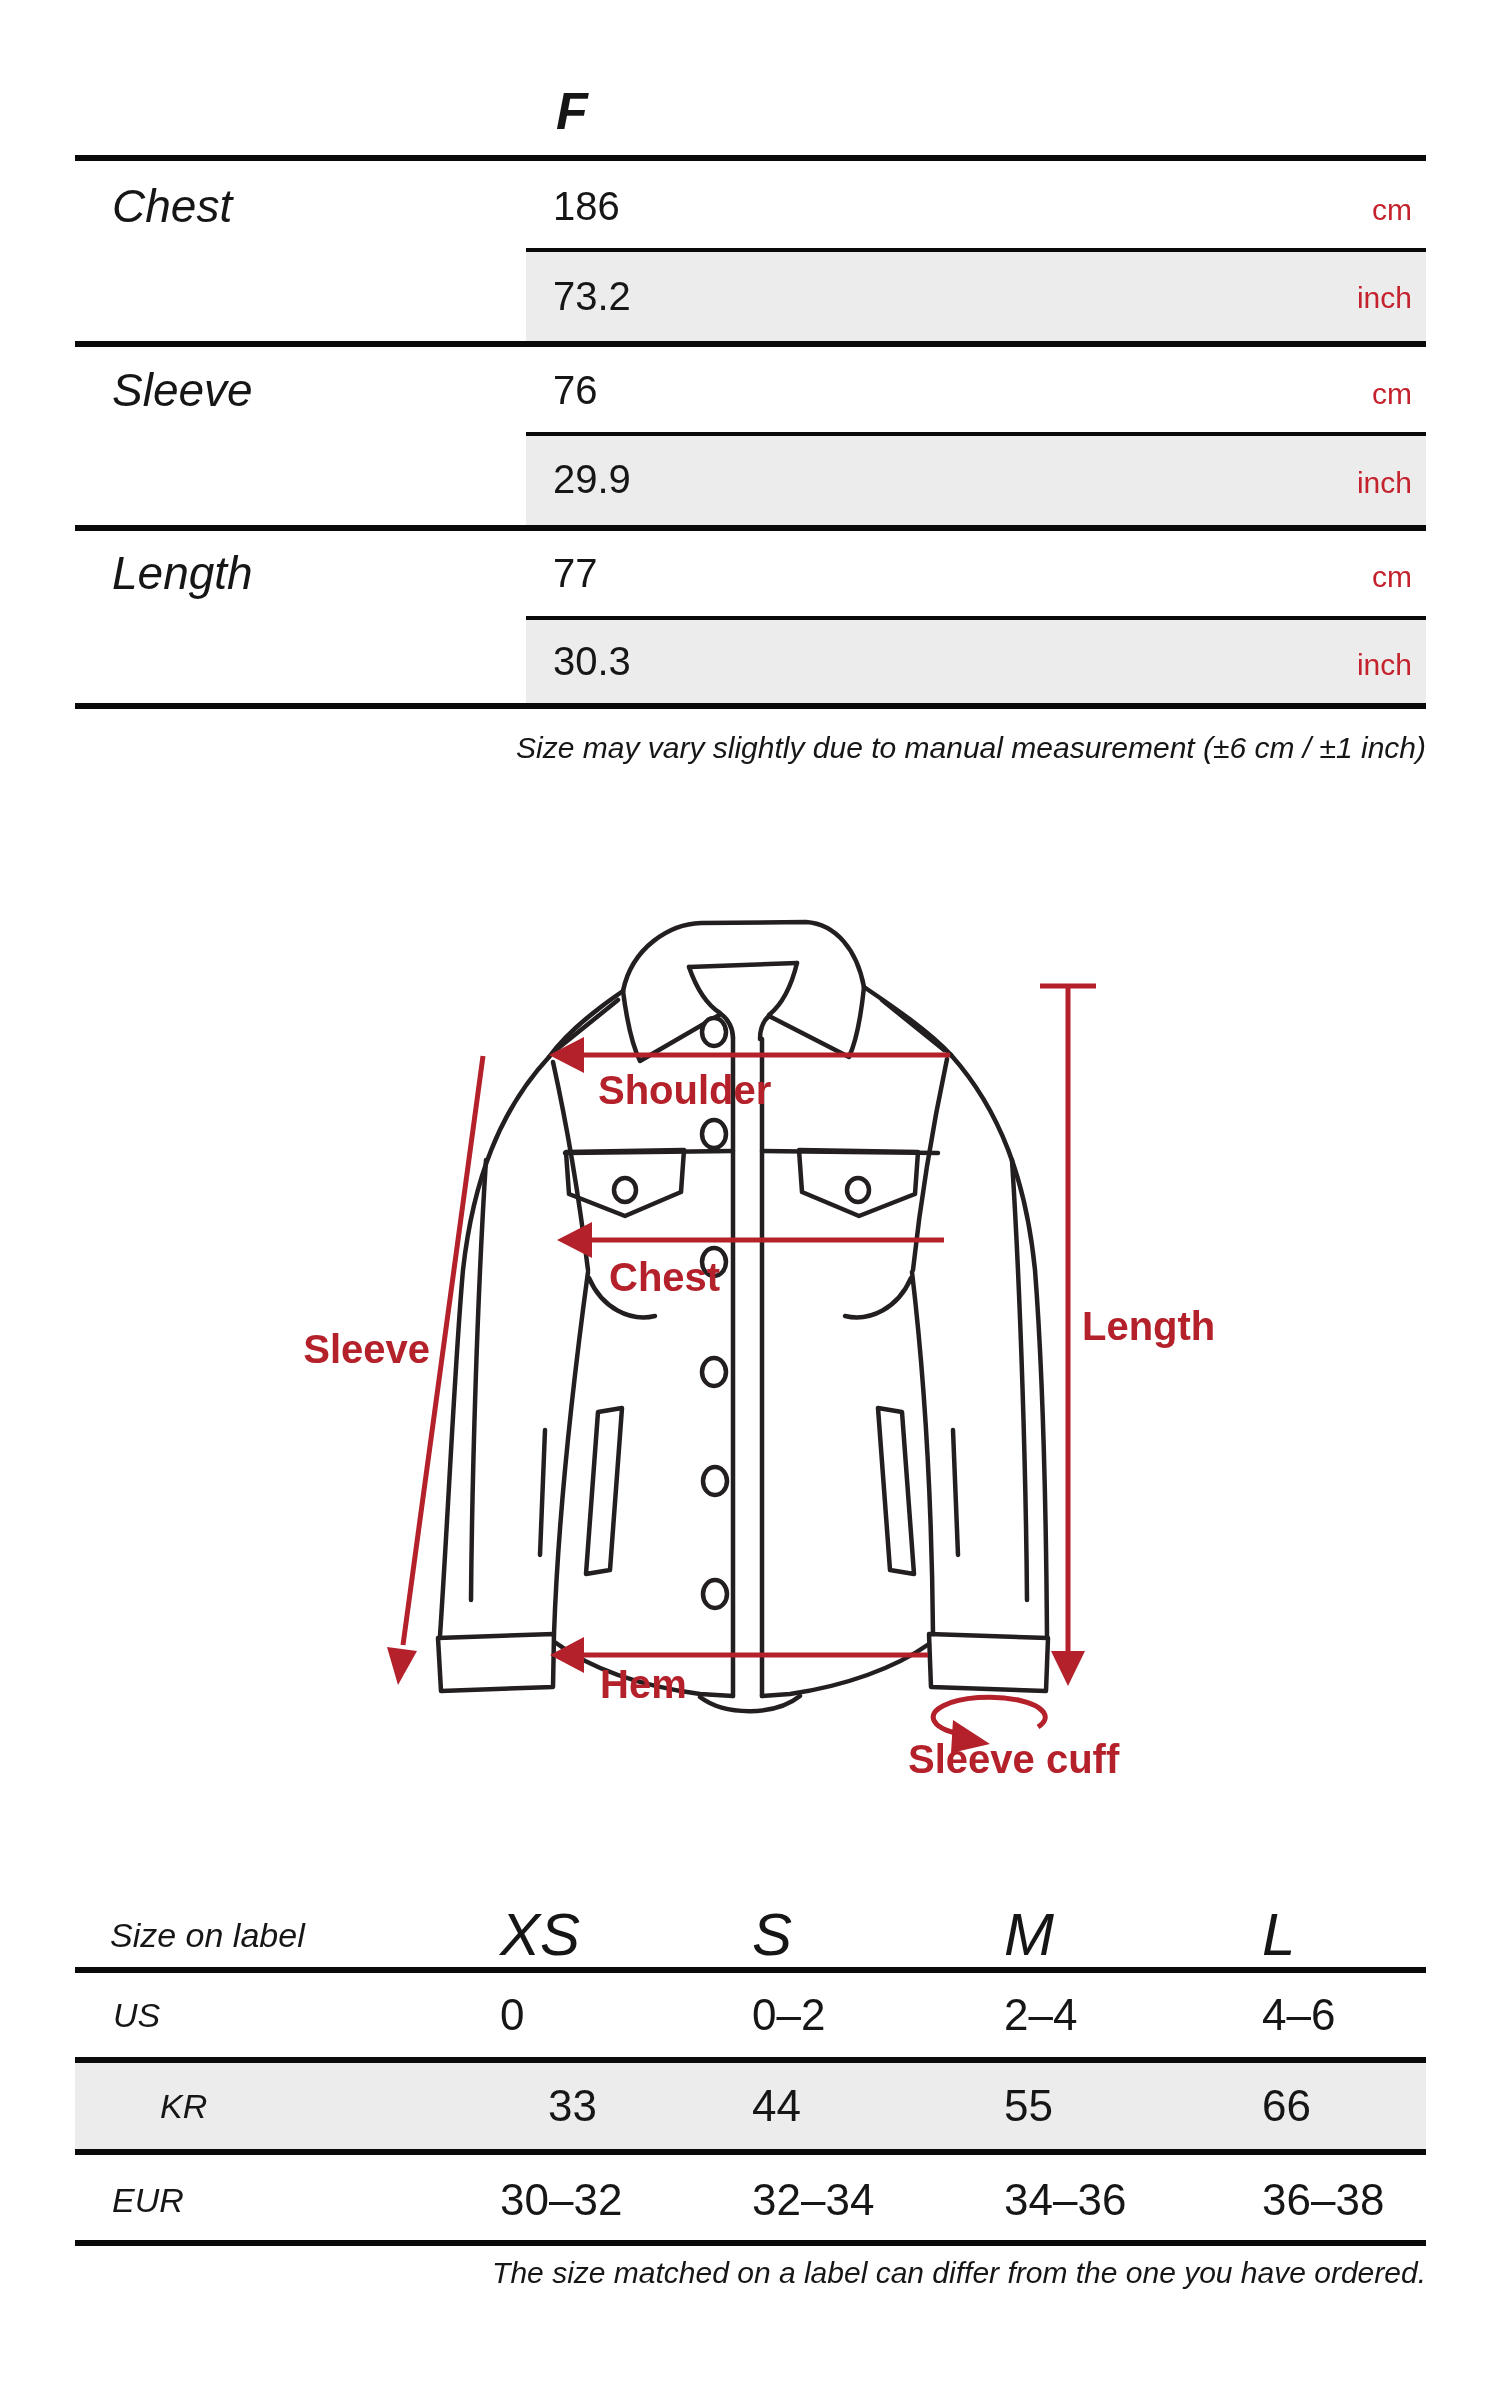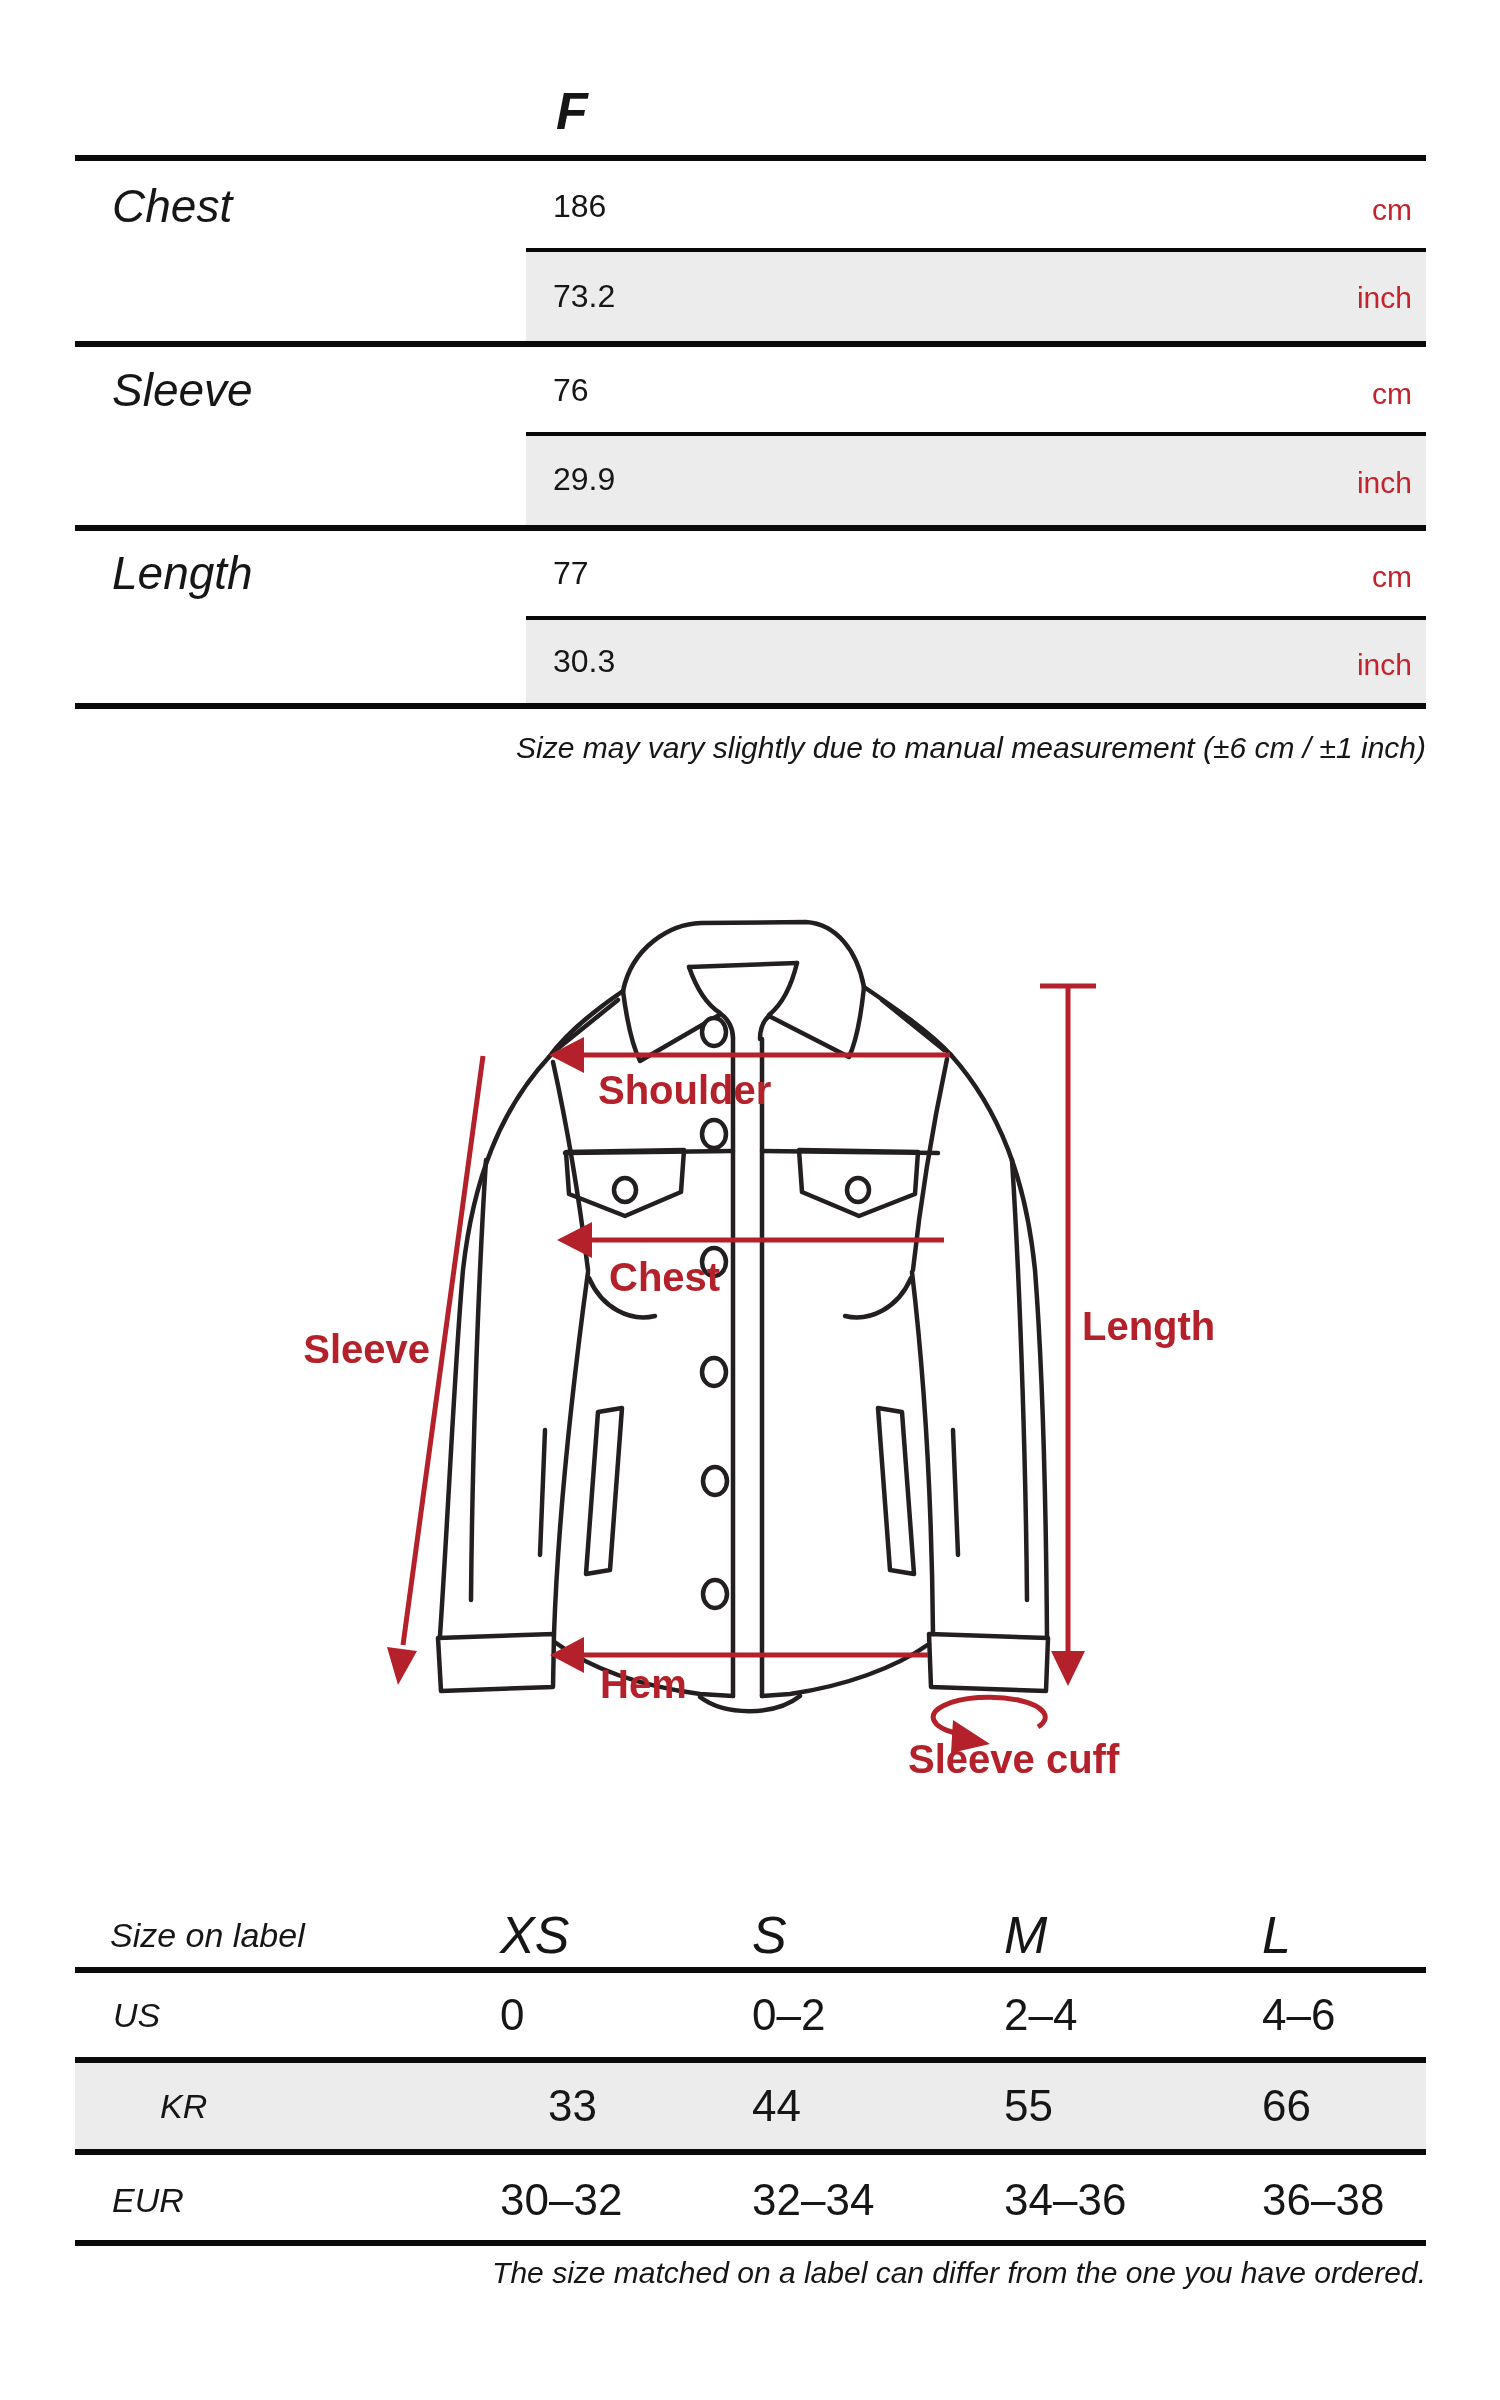--- a/index.html
+++ b/index.html
@@ -4,25 +4,25 @@
 <style>
   html,body{margin:0;padding:0;background:#ffffff;}
   .page{position:relative;width:1500px;height:2400px;background:#fff;overflow:hidden;
         font-family:"Liberation Sans",sans-serif;color:#161616;}
   .abs{position:absolute;white-space:nowrap;}
   .line{position:absolute;height:6px;background:var(--line-black);}
   .thin{position:absolute;height:4px;background:var(--line-black);}
   .band{position:absolute;background:var(--band-gray);}
   .hdr52{font-size:52px;line-height:60px;font-style:italic;font-weight:bold;}
   .lab46{font-size:46px;line-height:52px;font-style:italic;}
-  .val46{font-size:32px;line-height:52px;}
+  .val46{font-size:40px;line-height:52px;}
   .unit30{font-size:30px;line-height:36px;color:var(--unit-red);}
   .note30{font-size:30px;line-height:36px;font-style:italic;text-align:right;}
   .lab34{font-size:34px;line-height:40px;font-style:italic;}
-  .hdr44{font-size:52px;line-height:50px;font-style:italic;}
+  .hdr44{font-size:60px;line-height:50px;font-style:italic;}
   .val44{font-size:44px;line-height:50px;}
   .ink{color:var(--outline-ink);}
   .red{color:var(--accent-red);}
   .dlabel{font-family:"Liberation Sans",sans-serif;font-weight:bold;font-size:40px;}
 </style>
 </head>
 <body>
 
 <div class="page">
 

